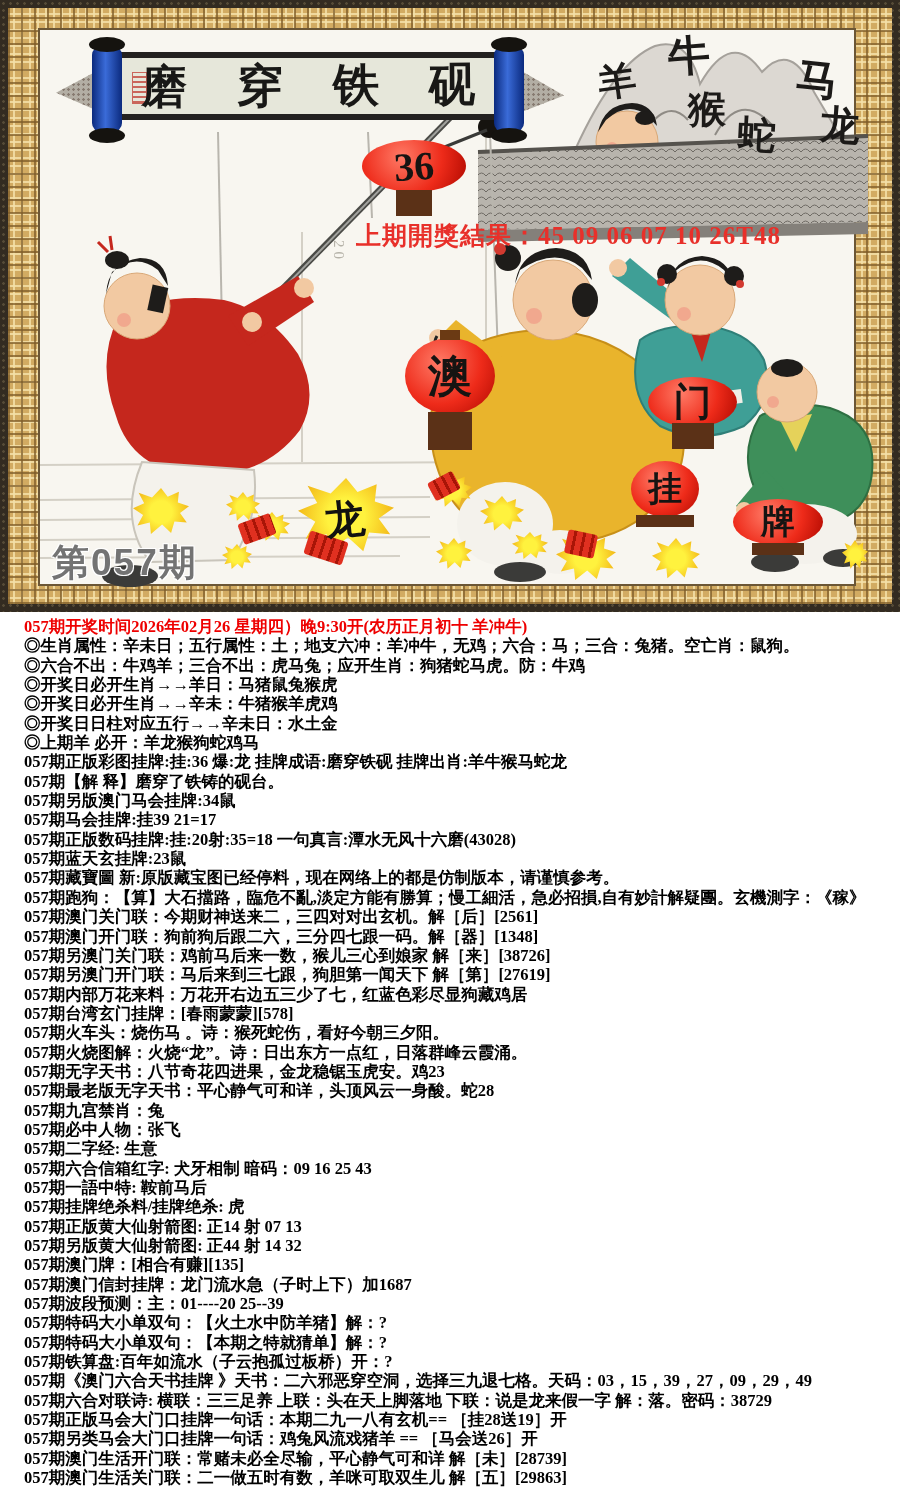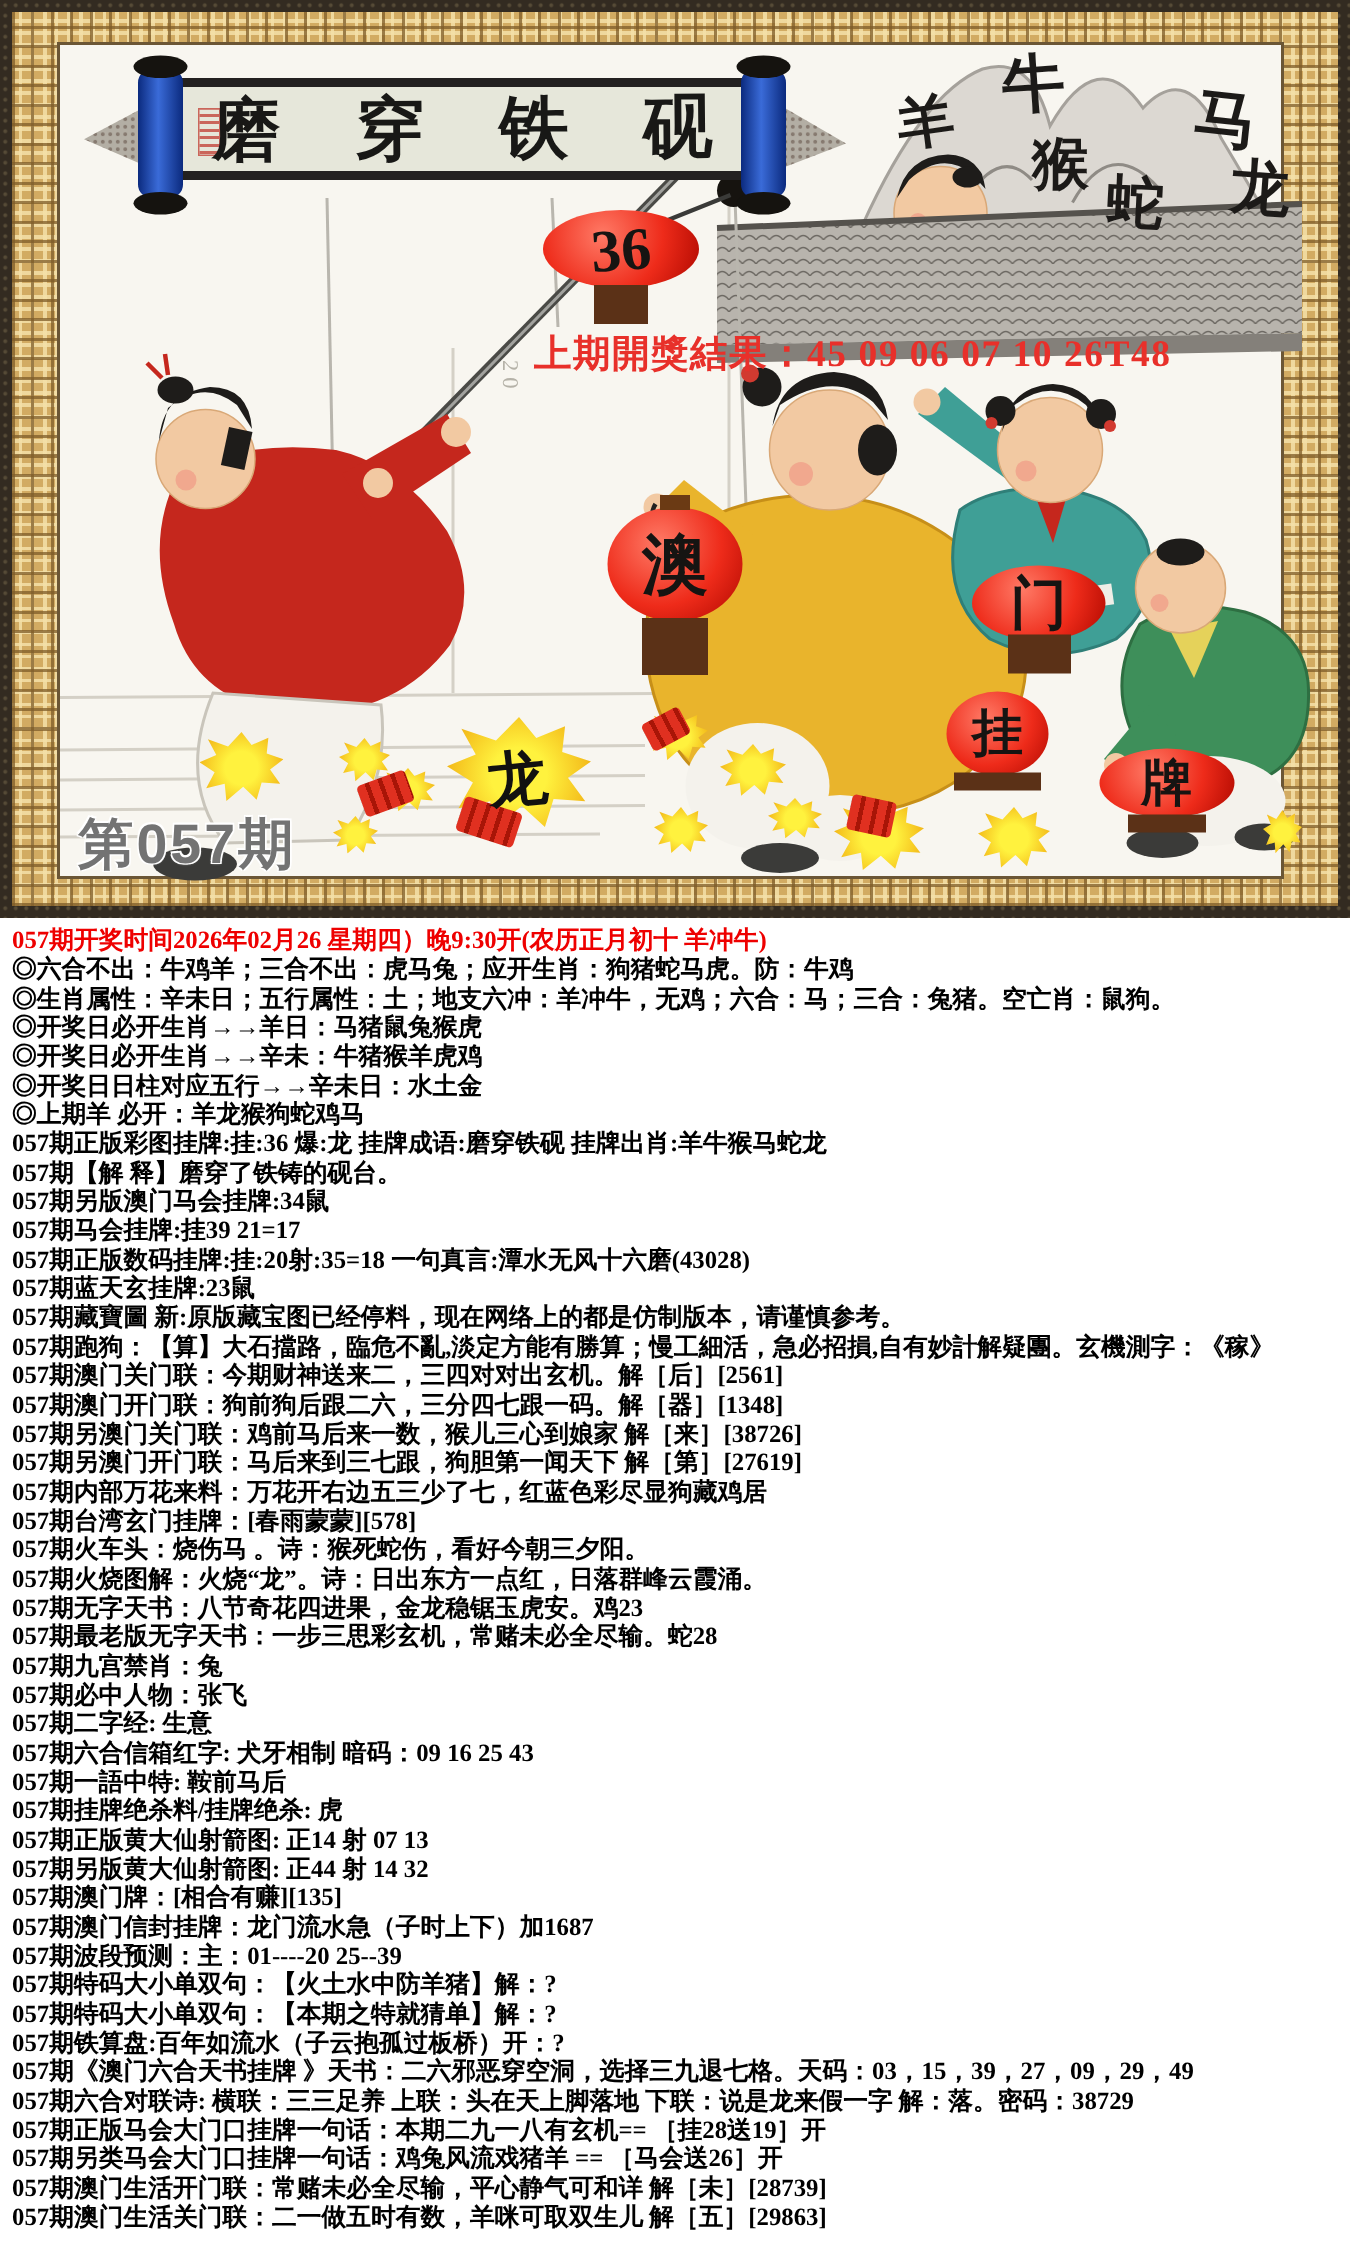--- a/index.html
+++ b/index.html
@@ -62,21 +62,21 @@
     text-shadow:0 0 2px #fff,1px 1px 0 #fff,-1px -1px 0 #fff,1px -1px 0 #fff,-1px 1px 0 #fff;}
   .zodiac{position:absolute;z-index:3;font-weight:bold;color:#1c1a18;}
   .wall-digits{position:absolute;left:330px;top:240px;z-index:2;color:#b5b2a8;font-size:15px;
     writing-mode:vertical-rl;letter-spacing:4px;}
   .burst{position:absolute;z-index:4;background:radial-gradient(circle,#fff23e 30%,#f4bd1c 75%,#c88a10 100%);
     clip-path:polygon(50% 0,62% 18%,82% 8%,80% 30%,100% 38%,84% 52%,96% 72%,74% 70%,68% 94%,52% 76%,32% 96%,30% 72%,8% 78%,18% 56%,0 42%,20% 32%,10% 10%,34% 20%);}
   .burst-char{position:absolute;z-index:5;font-weight:bold;color:#121110;font-size:40px;transform:rotate(-6deg);}
   .cracker{position:absolute;z-index:4;border-radius:3px;
     background:repeating-linear-gradient(90deg,#e03020 0 6px,#a81507 6px 9px);}
   
-  .lines{position:absolute;left:0;top:612px;width:900px;padding:5px 0 0 8px;box-sizing:border-box;}
+  .lines{position:absolute;left:0;top:612px;width:900px;padding:5px 0 0 24px;box-sizing:border-box;}
   .tline{height:19.35px;line-height:19.35px;font-weight:bold;font-size:16.5px;color:#000;
     white-space:nowrap;overflow:hidden;}
   .tline.red{color:#ee0000;}
 </style>
 </head>
 <body>
 
 <div class="poster">
 
   <div class="art">
@@ -248,22 +248,22 @@
     <div class="cracker" style="left:306px;top:536px;width:40px;height:24px;transform:rotate(18deg)"></div>
     <div class="cracker" style="left:430px;top:476px;width:28px;height:20px;transform:rotate(-28deg)"></div>
     <div class="cracker" style="left:566px;top:532px;width:30px;height:24px;transform:rotate(12deg)"></div>
     <div class="burst-char" style="left:325px;top:492px">龙</div>
 
     <div class="issue-label">第057期</div>
   </div>
 
   <div class="lines">
       <div class="tline red">057期开奖时间2026年02月26 星期四）晚9:30开(农历正月初十 羊冲牛)</div>
+      <div class="tline">◎生肖属性：辛未日；五行属性：土；地支六冲：羊冲牛，无鸡；六合：马；三合：兔猪。空亡肖：鼠狗。</div>
       <div class="tline">◎六合不出：牛鸡羊；三合不出：虎马兔；应开生肖：狗猪蛇马虎。防：牛鸡</div>
-      <div class="tline">◎生肖属性：辛未日；五行属性：土；地支六冲：羊冲牛，无鸡；六合：马；三合：兔猪。空亡肖：鼠狗。</div>
       <div class="tline">◎开奖日必开生肖→→羊日：马猪鼠兔猴虎</div>
       <div class="tline">◎开奖日必开生肖→→辛未：牛猪猴羊虎鸡</div>
       <div class="tline">◎开奖日日柱对应五行→→辛未日：水土金</div>
       <div class="tline">◎上期羊 必开：羊龙猴狗蛇鸡马</div>
       <div class="tline">057期正版彩图挂牌:挂:36 爆:龙 挂牌成语:磨穿铁砚 挂牌出肖:羊牛猴马蛇龙</div>
       <div class="tline">057期【解 释】磨穿了铁铸的砚台。</div>
       <div class="tline">057期另版澳门马会挂牌:34鼠</div>
       <div class="tline">057期马会挂牌:挂39 21=17</div>
       <div class="tline">057期正版数码挂牌:挂:20射:35=18 一句真言:潭水无风十六磨(43028)</div>
       <div class="tline">057期蓝天玄挂牌:23鼠</div>
@@ -271,21 +271,21 @@
       <div class="tline">057期跑狗：【算】大石擋路，臨危不亂,淡定方能有勝算；慢工細活，急必招損,自有妙計解疑團。玄機測字：《稼》</div>
       <div class="tline">057期澳门关门联：今期财神送来二，三四对对出玄机。解［后］[2561]</div>
       <div class="tline">057期澳门开门联：狗前狗后跟二六，三分四七跟一码。解［器］[1348]</div>
       <div class="tline">057期另澳门关门联：鸡前马后来一数，猴儿三心到娘家 解［来］[38726]</div>
       <div class="tline">057期另澳门开门联：马后来到三七跟，狗胆第一闻天下 解［第］[27619]</div>
       <div class="tline">057期内部万花来料：万花开右边五三少了七，红蓝色彩尽显狗藏鸡居</div>
       <div class="tline">057期台湾玄门挂牌：[春雨蒙蒙][578]</div>
       <div class="tline">057期火车头：烧伤马 。诗：猴死蛇伤，看好今朝三夕阳。</div>
       <div class="tline">057期火烧图解：火烧“龙”。诗：日出东方一点红，日落群峰云霞涌。</div>
       <div class="tline">057期无字天书：八节奇花四进果，金龙稳锯玉虎安。鸡23</div>
-      <div class="tline">057期最老版无字天书：一步三思彩玄机，常赌未必全尽输。蛇28</div>
+      <div class="tline">057期最老版无字天书：平心静气可和详，头顶风云一身酸。蛇28</div>
       <div class="tline">057期九宫禁肖：兔</div>
       <div class="tline">057期必中人物：张飞</div>
       <div class="tline">057期二字经: 生意</div>
       <div class="tline">057期六合信箱红字: 犬牙相制 暗码：09 16 25 43</div>
       <div class="tline">057期一語中特: 鞍前马后</div>
       <div class="tline">057期挂牌绝杀料/挂牌绝杀: 虎</div>
       <div class="tline">057期正版黄大仙射箭图: 正14 射 07 13</div>
       <div class="tline">057期另版黄大仙射箭图: 正44 射 14 32</div>
       <div class="tline">057期澳门牌：[相合有赚][135]</div>
       <div class="tline">057期澳门信封挂牌：龙门流水急（子时上下）加1687</div>

